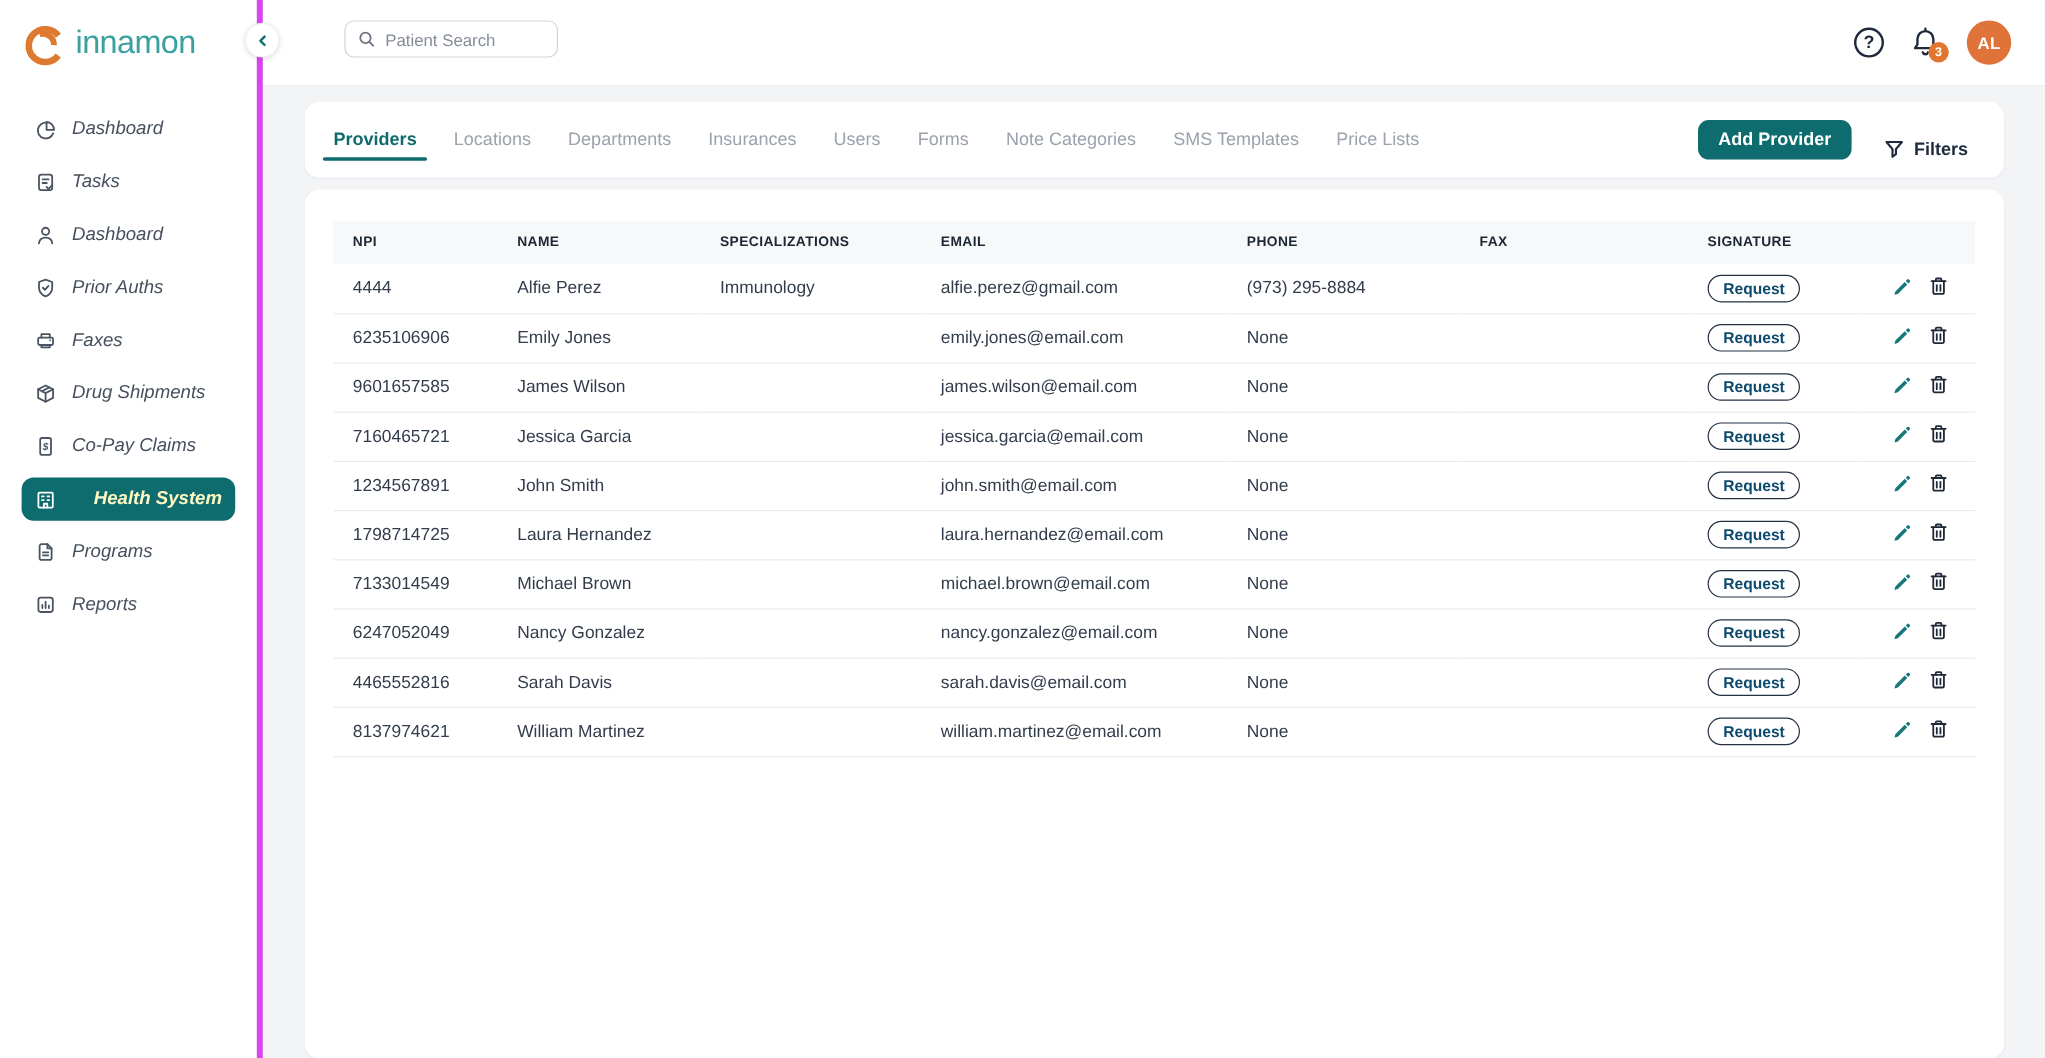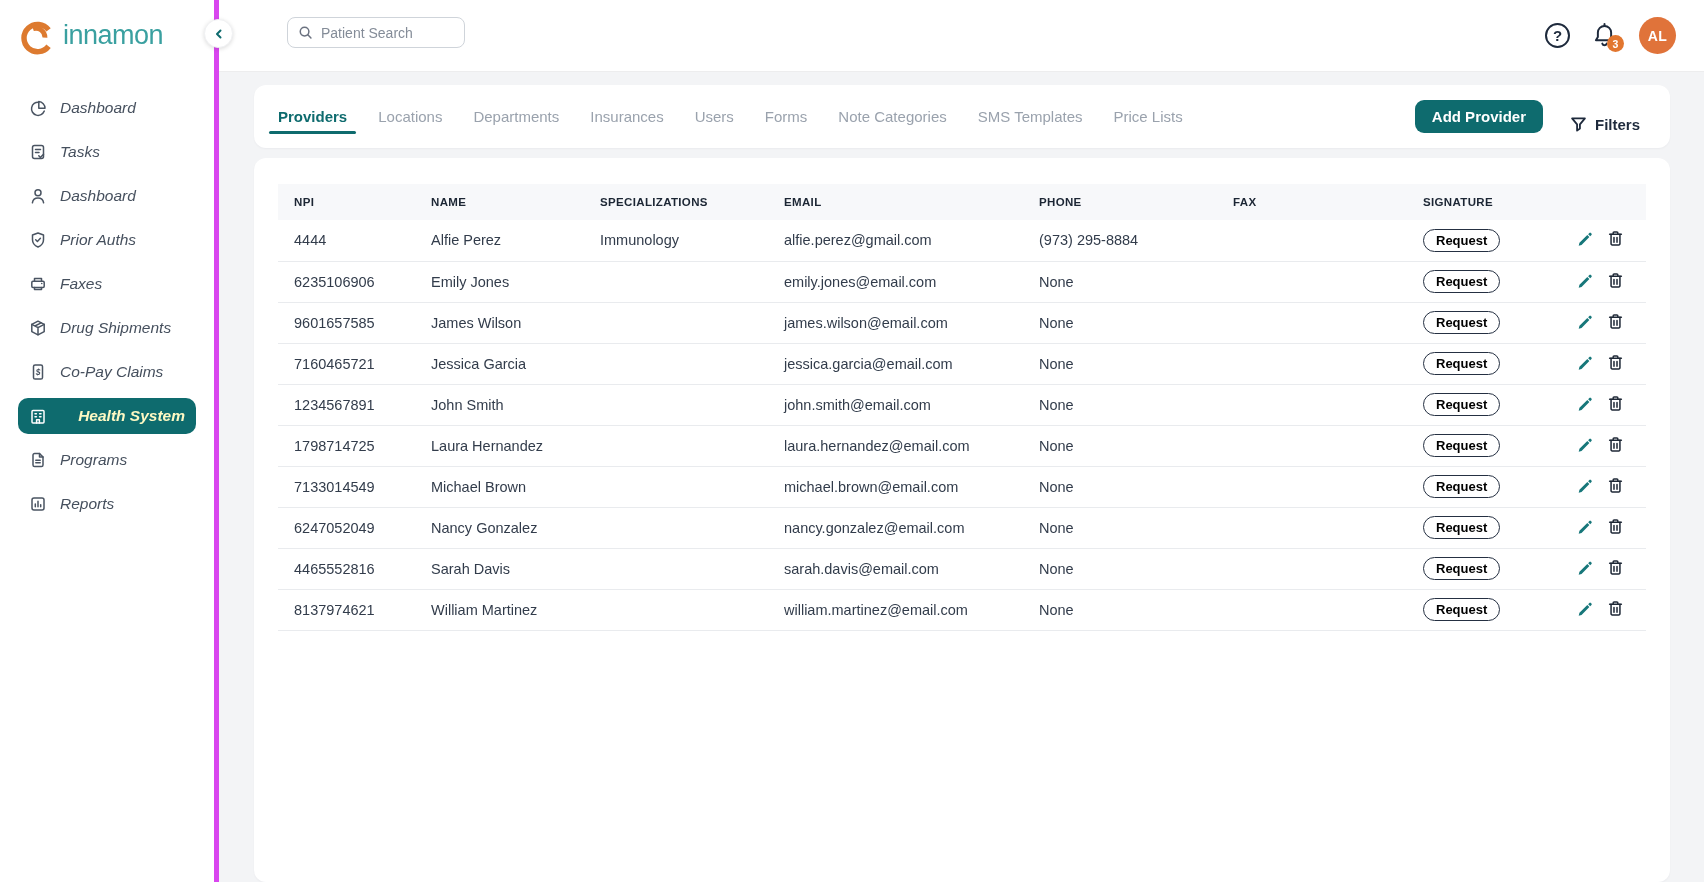--- a/index.html
+++ b/index.html
@@ -121,21 +121,21 @@
     background:#f7f8fa; text-align:left;
     font-size:11.5px; font-weight:700; color:#1c2634; letter-spacing:0.03em;
     padding:12px 16px; white-space:nowrap;
   }
   tbody td {
     padding:0 16px; height:41px; border-bottom:1px solid #e9ebee;
     font-size:14.5px; color:#323c4b; white-space:nowrap; overflow:hidden;
   }
   .request-btn {
     display:inline-block; background:#fff; border:1.5px solid #253042;
-    border-radius:999px; color:#000000; font-size:13px; font-weight:600;
+    border-radius:999px; color:#0c4a6e; font-size:13px; font-weight:600;
     padding:3px 12px; cursor:pointer; font-family:"Liberation Sans", sans-serif;
   }
   td.actions-cell { text-align:right; padding-right:22px; }
   .row-actions { display:inline-flex; align-items:center; gap:13px; }
   .icon-btn { background:none; border:none; padding:0; cursor:pointer; display:inline-flex; }
 </style>
 </head>
 <body>
 
 <aside class="sidebar">

